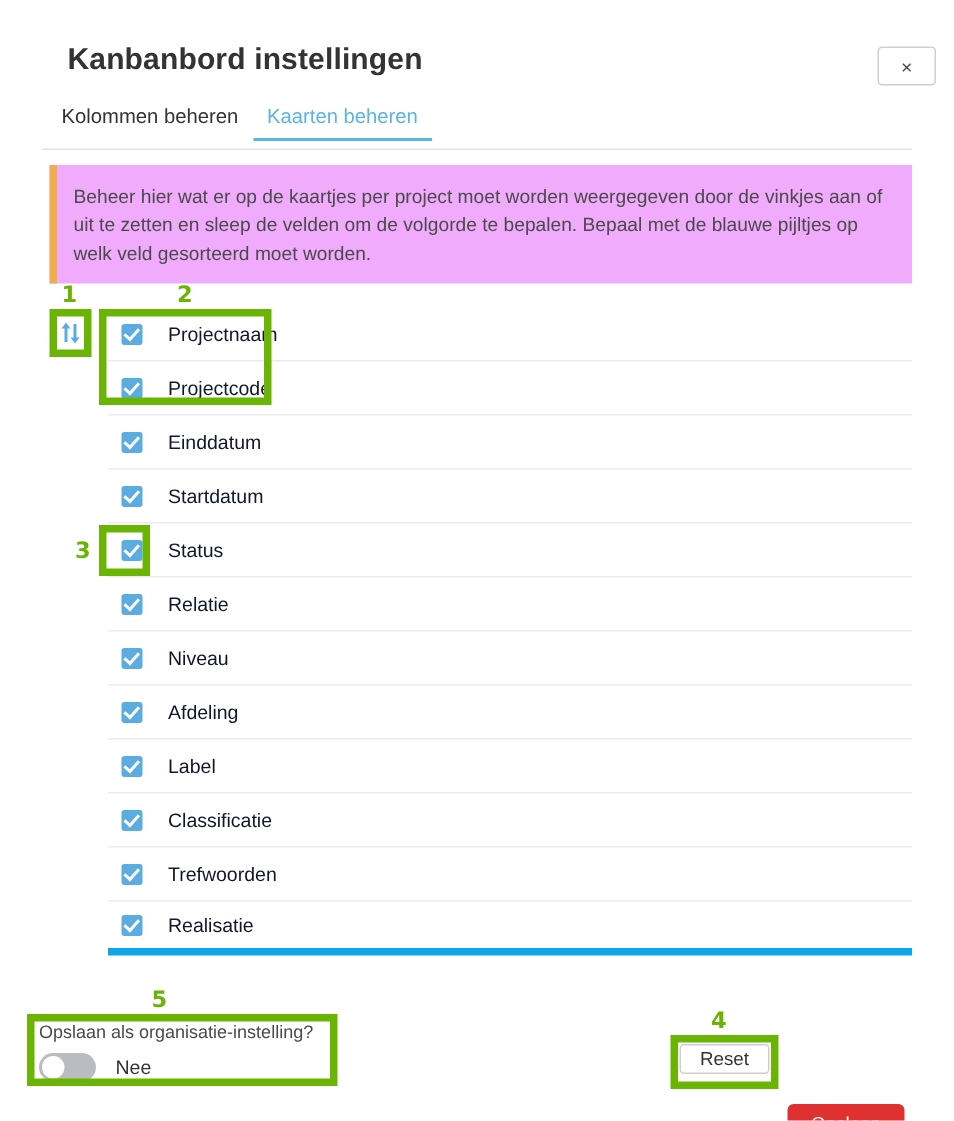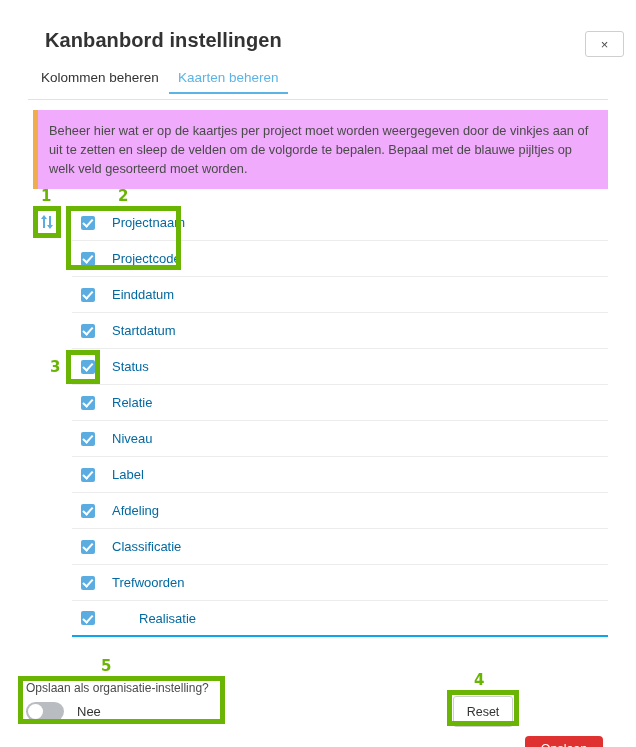--- a/index.html
+++ b/index.html
@@ -123,21 +123,21 @@
     width: 536px;
   }
   .field-row {
     position: relative;
     height: 36px;
     border-bottom: 1px solid #ececec;
     display: flex;
     align-items: center;
     box-sizing: border-box;
   }
-  .field-row:last-child { border-bottom: 2px solid #0ea5e9; gap: 27px; }
+  .field-row:last-child { border-bottom: 5px solid #0ea5e9; }
 
   .checkbox {
     width: 14px;
     height: 14px;
     border-radius: 2px;
     background: #5bace0;
     position: relative;
     flex: 0 0 auto;
     margin-left: 9px;
     cursor: pointer;
@@ -149,21 +149,21 @@
     top: 1.5px;
     width: 4px;
     height: 7.5px;
     border: solid #ffffff;
     border-width: 0 2px 2px 0;
     transform: rotate(42deg);
   }
   .field-label {
     margin-left: 17px;
     font-size: 13px;
-    color: #0369a1;
+    color: #0f172a;
     white-space: nowrap;
   }
 
   
   .sort-icon {
     position: absolute;
     left: 38px;
     top: 212px;
     width: 18px;
     height: 20px;
@@ -237,21 +237,21 @@
     margin-left: 13px;
     font-size: 13px;
     color: #333333;
   }
 
   .reset-button {
     position: absolute;
     left: 453px;
     top: 696px;
     width: 60px;
-    height: 31px;
+    height: 20px;
     border: 1px solid #cfcfcf;
     border-radius: 3px;
     background: #ffffff;
     color: #333333;
     font-size: 12.5px;
     font-family: "Liberation Sans", sans-serif;
     cursor: pointer;
     display: flex;
     align-items: center;
     justify-content: center;
@@ -333,25 +333,25 @@
   <div class="field-row">
     <span class="checkbox"></span>
     <span class="field-label">Relatie</span>
   </div>
   <div class="field-row">
     <span class="checkbox"></span>
     <span class="field-label">Niveau</span>
   </div>
   <div class="field-row">
     <span class="checkbox"></span>
+    <span class="field-label">Afdeling</span>
+  </div>
+  <div class="field-row">
+    <span class="checkbox"></span>
     <span class="field-label">Label</span>
-  </div>
-  <div class="field-row">
-    <span class="checkbox"></span>
-    <span class="field-label">Afdeling</span>
   </div>
   <div class="field-row">
     <span class="checkbox"></span>
     <span class="field-label">Classificatie</span>
   </div>
   <div class="field-row">
     <span class="checkbox"></span>
     <span class="field-label">Trefwoorden</span>
   </div>
   <div class="field-row">

